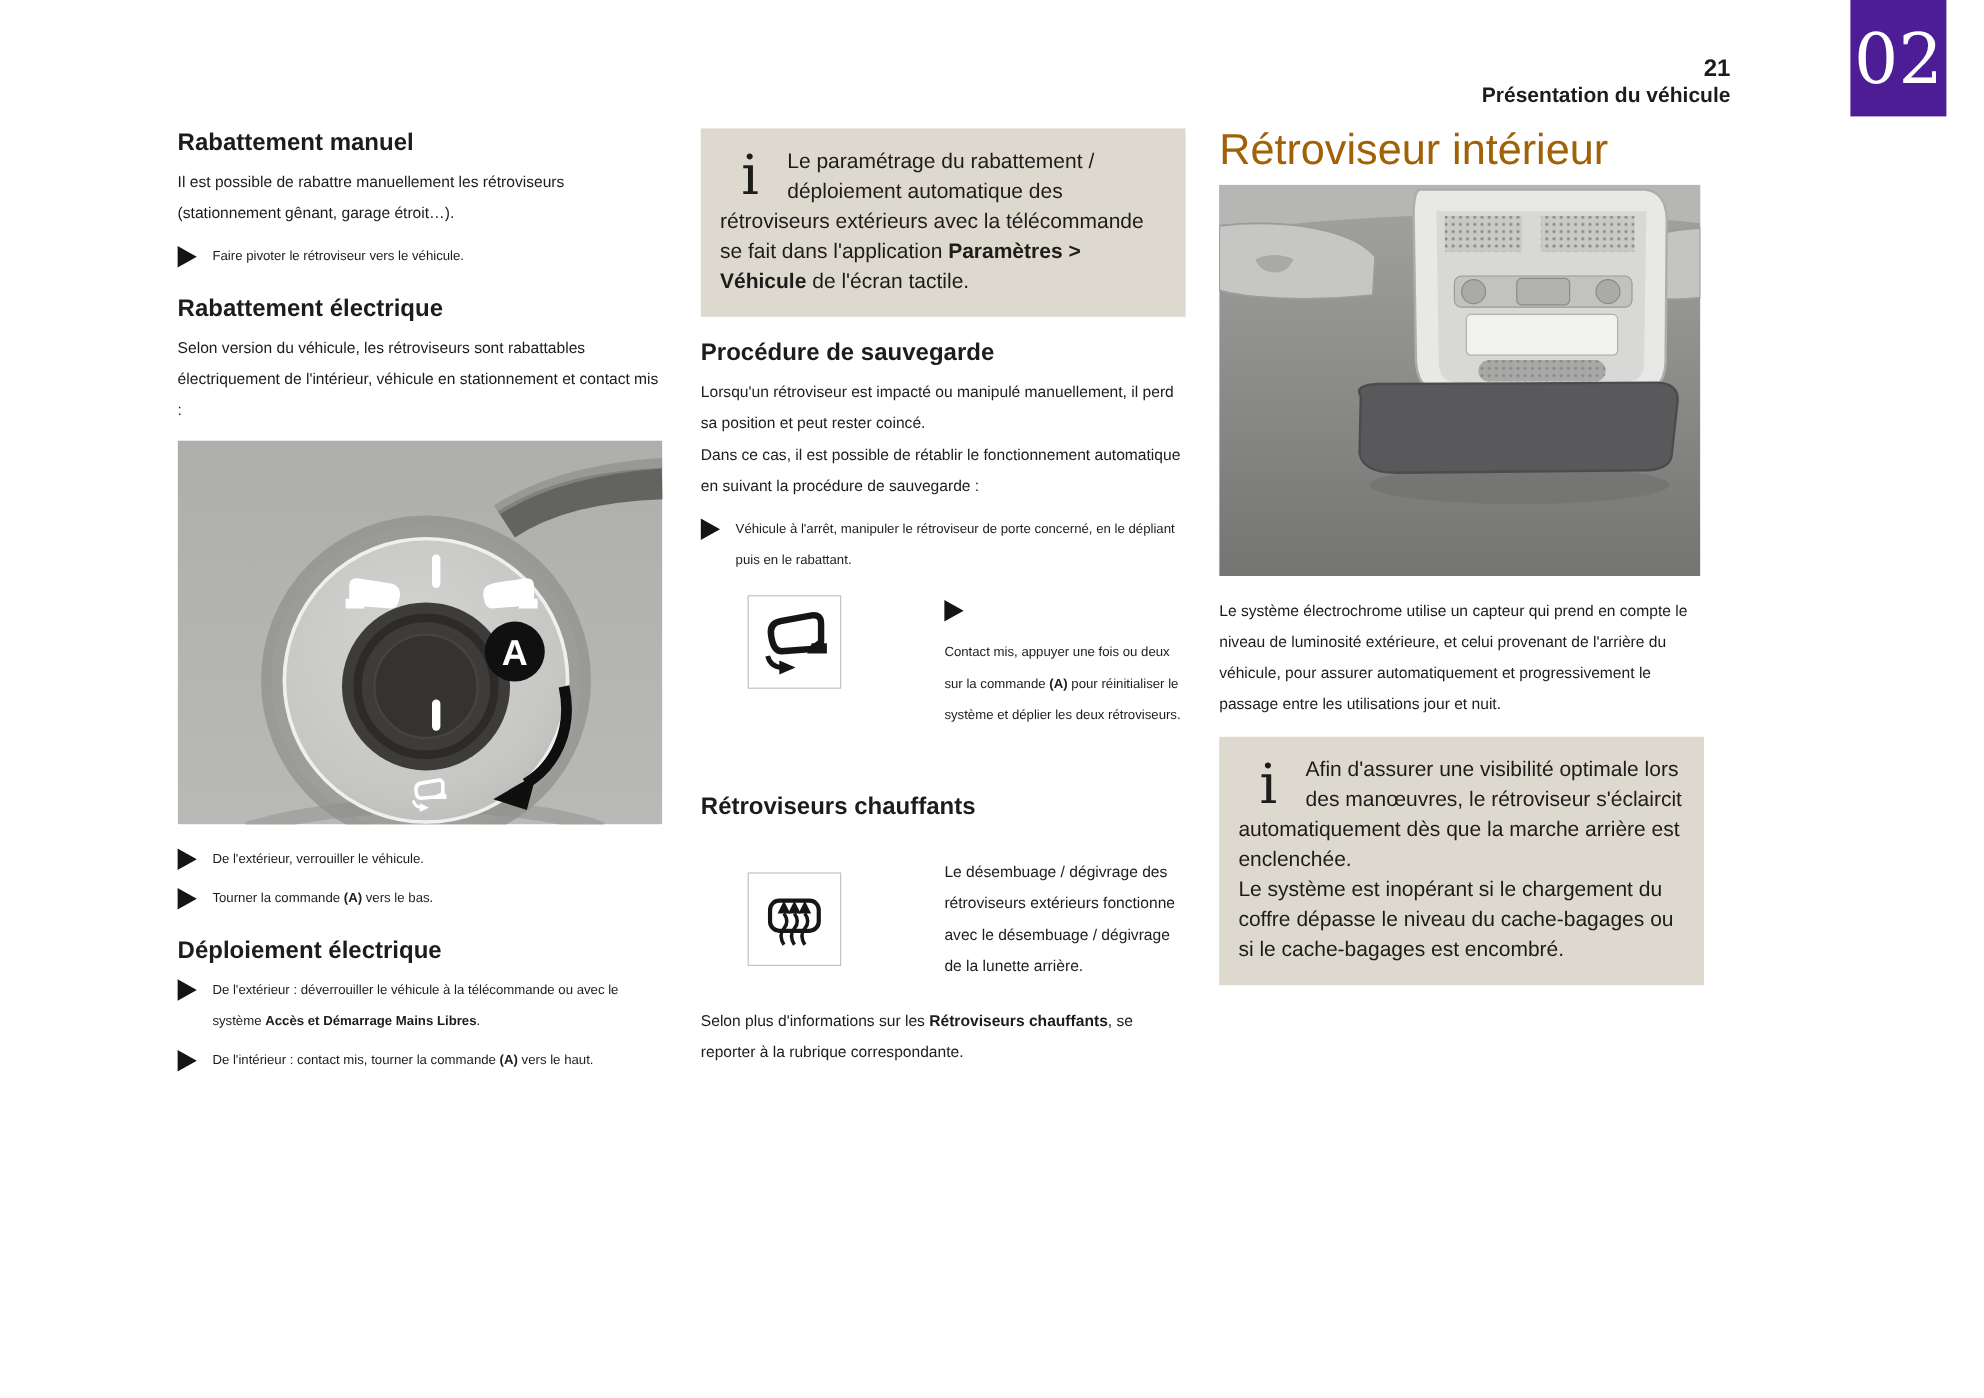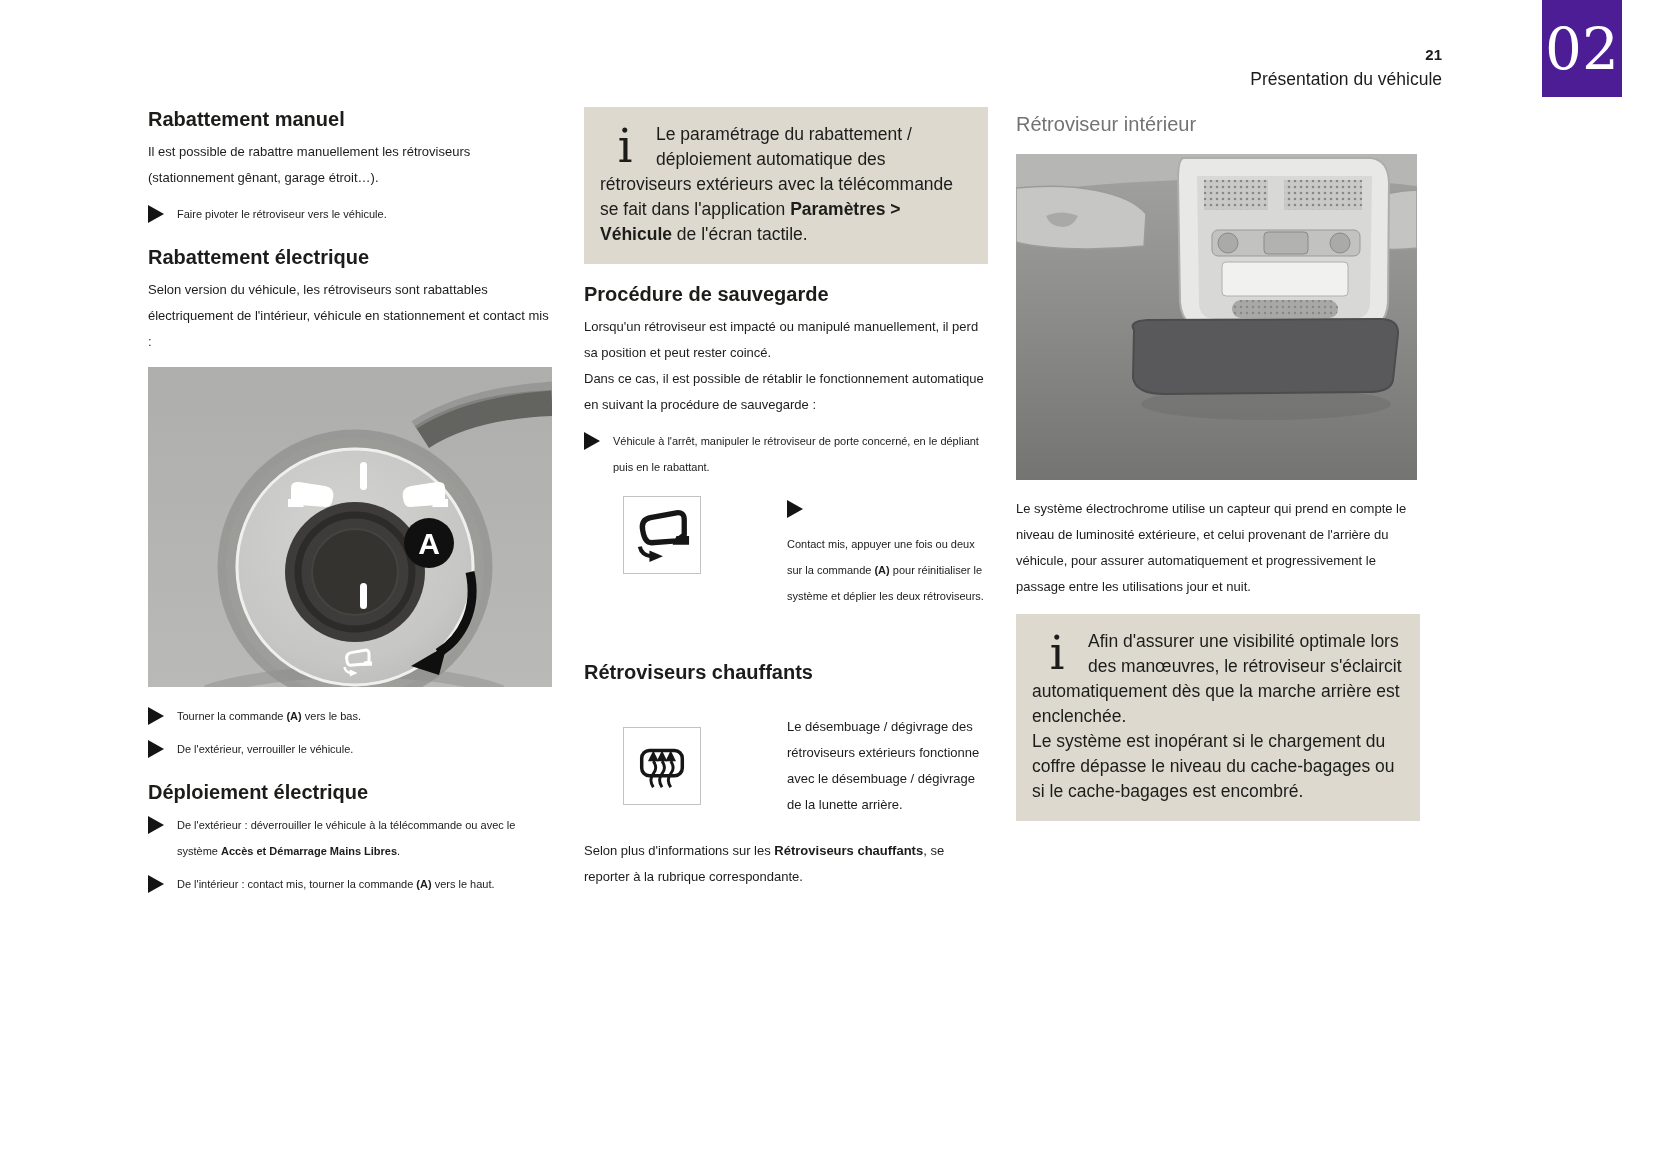--- a/index.html
+++ b/index.html
@@ -8,28 +8,28 @@
     background:#ffffff; color:#1c1c1a;
     font-family:"Liberation Sans","DejaVu Sans",sans-serif;
   }
   
   .chapter-badge {
     position:absolute; top:0; right:31px; width:80px; height:97px;
     background:#4c1d95; color:#ffffff;
     font-family:"DejaVu Serif",serif; font-size:58px; font-weight:400;
     display:flex; align-items:center; justify-content:center;
   }
-  .page-num   { position:absolute; top:46px; right:211px; font-size:15px; font-weight:bold; }
-  .page-title { position:absolute; top:69px; right:211px; font-size:17.5px; font-weight:normal; }
+  .page-num   { position:absolute; top:46px; right:211px; font-size:20px; font-weight:bold; }
+  .page-title { position:absolute; top:69px; right:211px; font-size:17.5px; font-weight:bold; }
 
   
   .col { position:absolute; top:107px; width:404px; }
   .c1 { left:148px; } .c2 { left:584px; } .c3 { left:1016px; }
 
-  h2 { font-size:20px; line-height:35px; font-weight:400; margin:16px 0 10px; color:#737373; }
+  h2 { font-size:36px; line-height:35px; font-weight:400; margin:16px 0 10px; color:#a16207; }
   h2.first { margin-top:0; }
   h3 { font-size:20px; line-height:24px; font-weight:bold; margin:18px 0 8px; }
   h3.first { margin-top:0; }
   p  { font-size:13px; line-height:26px; margin:0 0 10px; white-space:pre-line; }
 
   .bullet { display:flex; gap:13px; margin:7px 0; font-size:11px; line-height:26px; }
   .tri { flex:none; width:0; height:0; margin-top:4px;
          border-left:16px solid #141414; border-top:9.5px solid transparent; border-bottom:9.5px solid transparent; }
   .btxt { flex:1; }
   b { font-weight:bold; }
@@ -117,25 +117,25 @@
           <path d="M8 18 Q6 8 15 6 L38 2 Q45 1 45 8 L45 20 L38 25 L14 27 Q9 27 8 18 Z" fill="none" stroke="#ffffff" stroke-width="5"></path>
           <path d="M37 21 L50 21 L50 28 L33 28 Z" fill="#ffffff"></path>
           <path d="M4 30 Q6 39 15 40" fill="none" stroke="#ffffff" stroke-width="4"></path>
           <polygon points="13,34 26,40 13,46" fill="#ffffff"></polygon>
         </g>
       </svg>
     </div>
 
     <div class="bullet">
       <span class="tri"></span>
+      <span class="btxt"><span>De l'extérieur, verrouiller le véhicule.</span></span>
+    </div>
+    <div class="bullet">
+      <span class="tri"></span>
       <span class="btxt"><span>Tourner la commande </span><b>(A)</b><span> vers le bas.</span></span>
-    </div>
-    <div class="bullet">
-      <span class="tri"></span>
-      <span class="btxt"><span>De l'extérieur, verrouiller le véhicule.</span></span>
     </div>
 
     <h3>Déploiement électrique</h3>
     <div class="bullet">
       <span class="tri"></span>
       <span class="btxt"><span>De l'extérieur : déverrouiller le véhicule à la télécommande ou avec le système </span><b>Accès et Démarrage Mains Libres</b><span>.</span></span>
     </div>
     <div class="bullet">
       <span class="tri"></span>
       <span class="btxt"><span>De l'intérieur : contact mis, tourner la commande </span><b>(A)</b><span> vers le haut.</span></span>

